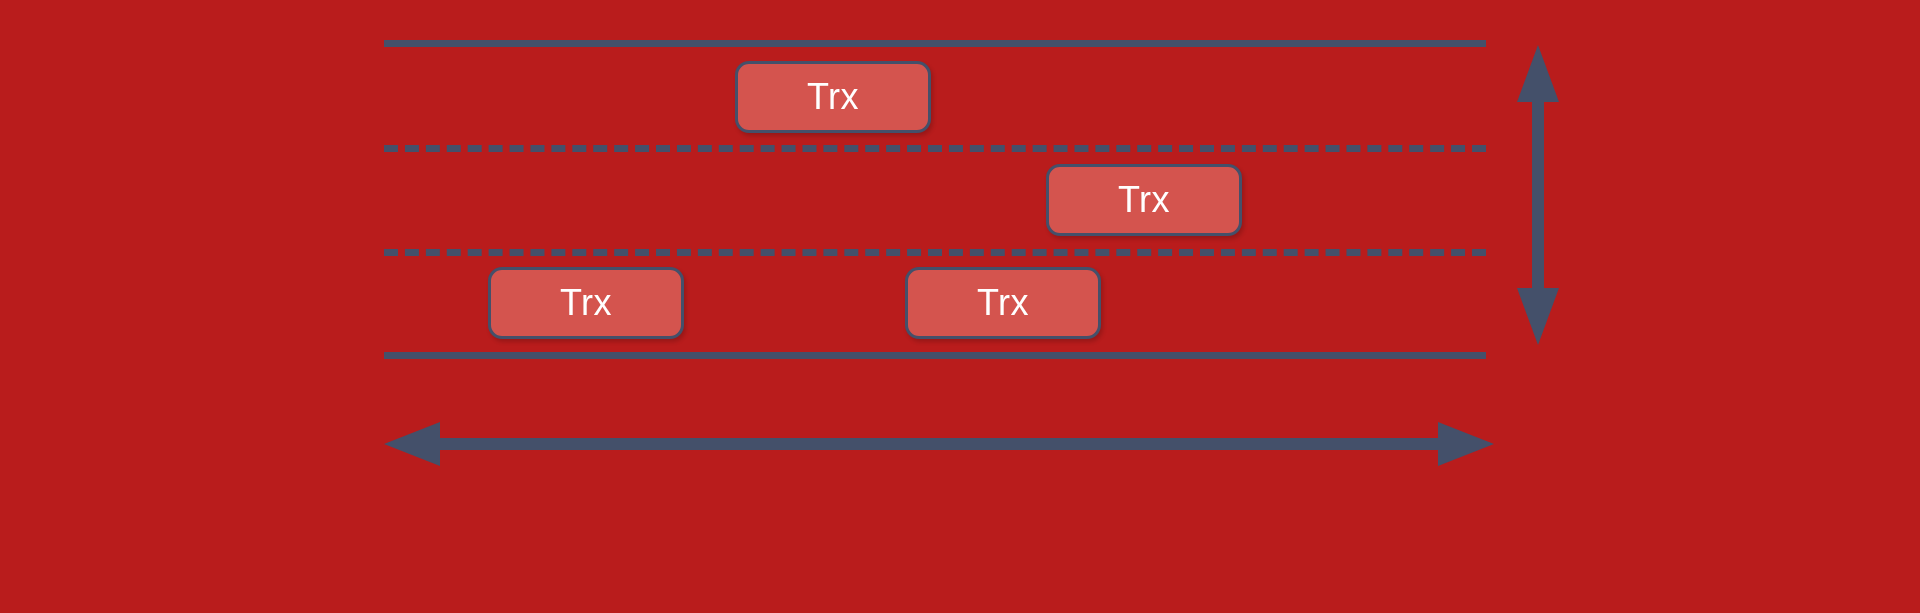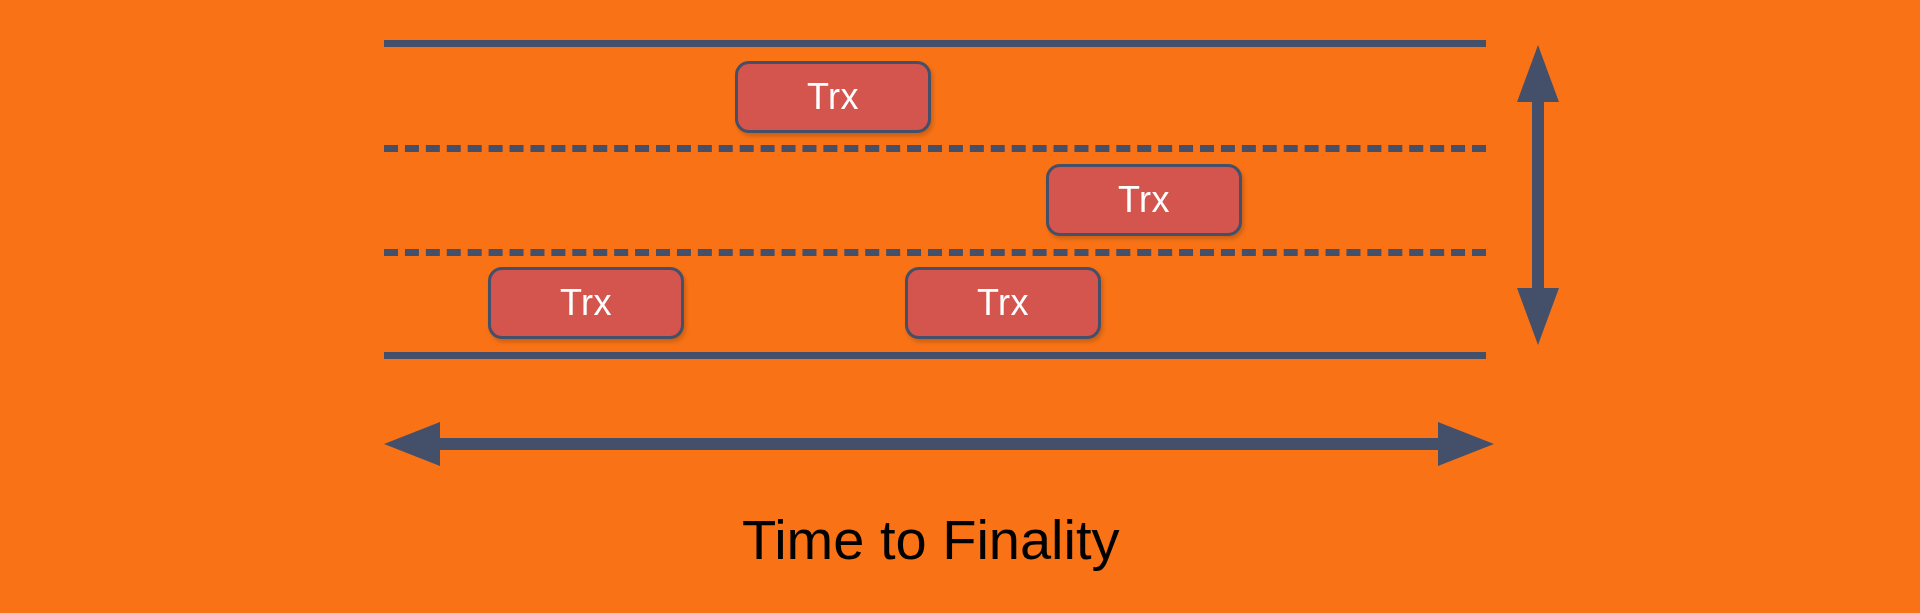--- a/index.html
+++ b/index.html
@@ -80,21 +80,21 @@
     font-size: 56px;
     line-height: 1;
     white-space: nowrap;
   }
   #throughput-label { left: 1580px; top: 152px; }
   #time-label       { left: 742px;  top: 512px; }
 </style>
 </head>
 <body>
 
-<div id="canvas" style="background: #f97316;">
+<div id="canvas" style="background: #b91c1c;">
 
   <div class="lane-line solid" id="line-top" style="border-top-color: rgb(68, 80, 106);"></div>
   <div class="lane-line dashed" id="line-mid-1" style="border-top-color: rgb(68, 80, 106);"></div>
   <div class="lane-line dashed" id="line-mid-2" style="border-top-color: rgb(68, 80, 106);"></div>
   <div class="lane-line solid" id="line-bottom" style="border-top-color: rgb(68, 80, 106);"></div>
 
   <div class="trx-box" id="trx-1" style="left: 735px; top: 61px; width: 196px; height: 72px; background: rgb(212, 84, 78); border-color: rgb(68, 80, 106); color: rgb(255, 255, 255);">Trx</div>
   <div class="trx-box" id="trx-2" style="left: 1046px; top: 164px; width: 196px; height: 72px; background: rgb(212, 84, 78); border-color: rgb(68, 80, 106); color: rgb(255, 255, 255);">Trx</div>
   <div class="trx-box" id="trx-3" style="left: 488px; top: 267px; width: 196px; height: 72px; background: rgb(212, 84, 78); border-color: rgb(68, 80, 106); color: rgb(255, 255, 255);">Trx</div>
   <div class="trx-box" id="trx-4" style="left: 905px; top: 267px; width: 196px; height: 72px; background: rgb(212, 84, 78); border-color: rgb(68, 80, 106); color: rgb(255, 255, 255);">Trx</div>
@@ -104,15 +104,14 @@
     <rect x="16" y="50" width="12" height="200" fill="#44506a"></rect>
     <polygon points="22,300 43,243 1,243" fill="#44506a"></polygon>
   </svg>
 
   <svg id="time-arrow" viewBox="0 0 1110 52">
     <polygon points="0,26 56,4 56,48" fill="#44506a"></polygon>
     <rect x="50" y="20" width="1012" height="12" fill="#44506a"></rect>
     <polygon points="1110,26 1054,4 1054,48" fill="#44506a"></polygon>
   </svg>
 
-  <div class="axis-label" id="time-label" style="color: rgb(0, 0, 0);">Time to Finality</div>
 
 </div>
 
 </body></html>

